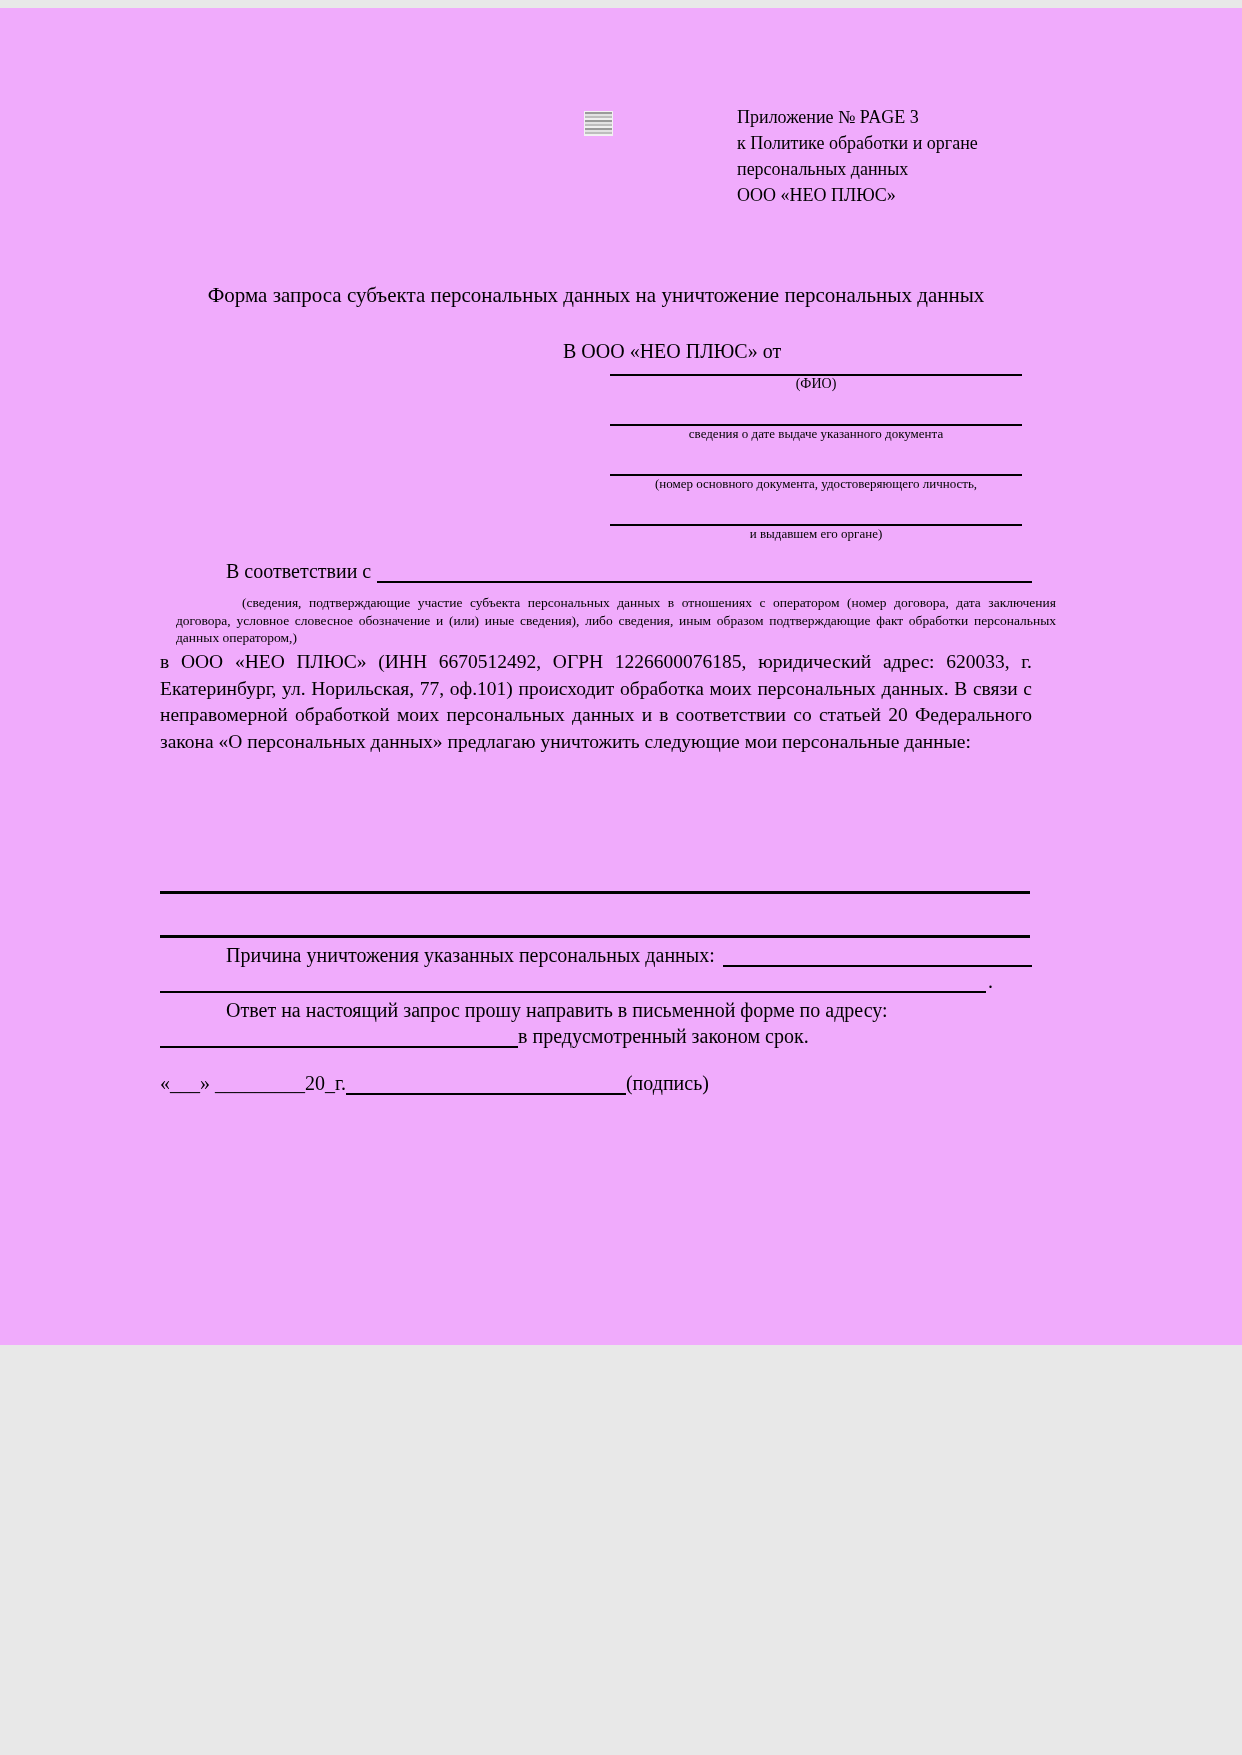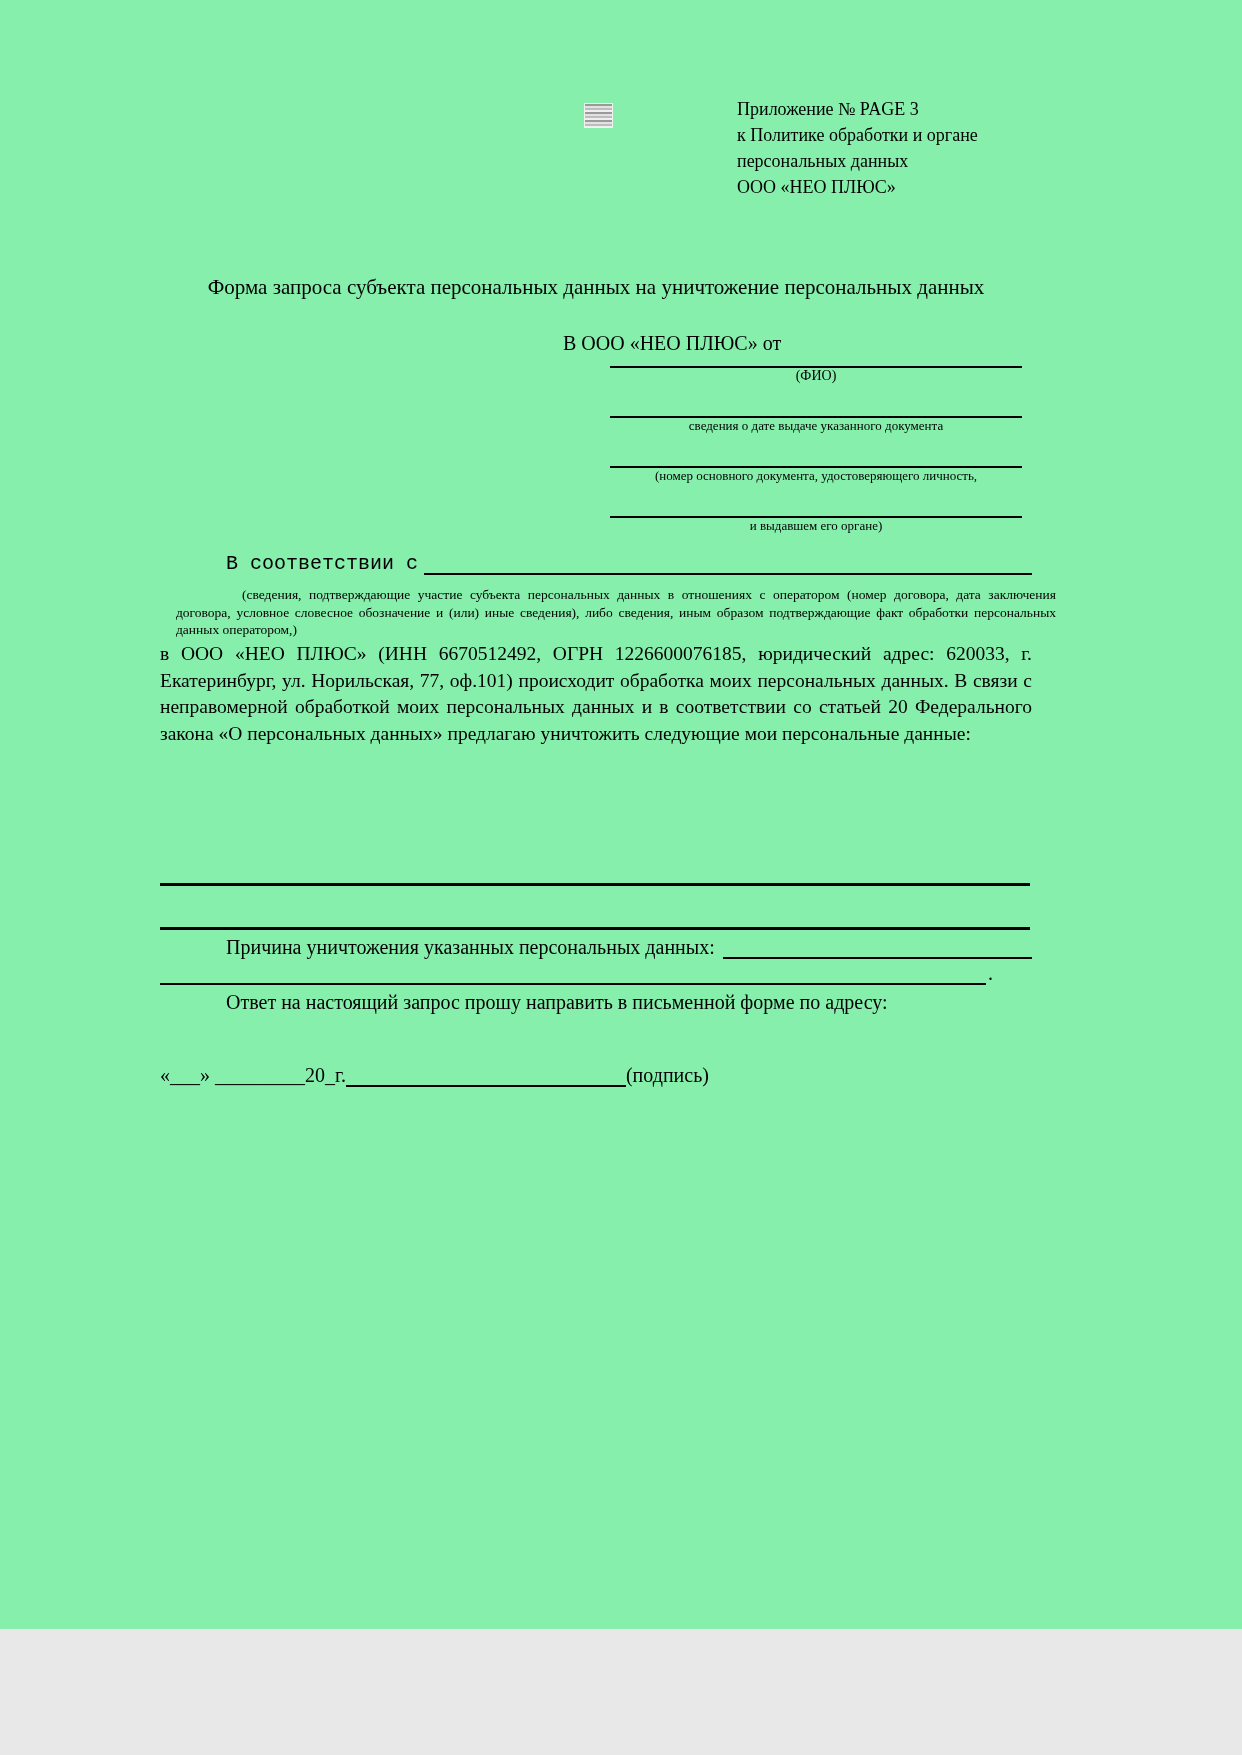--- a/index.html
+++ b/index.html
@@ -1,21 +1,21 @@
 <!DOCTYPE html>
 <html><head>
 <meta charset="utf-8">
 <style>
   html, body { margin: 0; padding: 0; background: #e8e8e8; }
   .page {
     position: relative;
     width: 1242px;
-    height: 1629px;
-    margin: 0 auto;
-    background: #86efac;
+    height: 1337px;
+    margin: 8px auto;
+    background: #f0abfc;
     color: #000;
     font-family: "Liberation Serif", "DejaVu Serif", serif;
     overflow: hidden;
   }
   
   .header-img {
     position: absolute;
     left: 585px; top: 104px;
     width: 27px; height: 23px;
     background:
@@ -66,21 +66,21 @@
     min-height: 1px;
     align-self: stretch;
   }
   .accordance {
     position: absolute;
     left: 160px; top: 552px;
     width: 872px;
     display: flex;
     font-size: 20px;
   }
-  .accordance .label { padding-left: 66px; white-space: nowrap; padding-right: 6px; font-family: Liberation Mono, monospace; }
+  .accordance .label { padding-left: 66px; white-space: nowrap; padding-right: 6px; }
   .footnote {
     position: absolute;
     left: 176px; top: 586px;
     width: 880px;
     font-size: 13.5px;
     line-height: 17.5px;
     text-align: justify;
     text-indent: 66px;
   }
   .body-par {
@@ -197,20 +197,24 @@
     <span class="fill"></span>
   </div>
 
   <div class="reason-cont">
     <span class="fill"></span>
     <span class="period">.</span>
   </div>
 
   <div class="response-1">Ответ на настоящий запрос прошу направить в письменной форме по адресу:</div>
 
+  <div class="response-2">
+    <span class="fill"></span>
+    <span>в предусмотренный законом срок.</span>
+  </div>
 
   <div class="footer-row">
     <span>«___» _________20_г.</span>
     <span class="sig-group">
       <span class="fill"></span>
       <span>(подпись)</span>
     </span>
   </div>
 
 </div>

